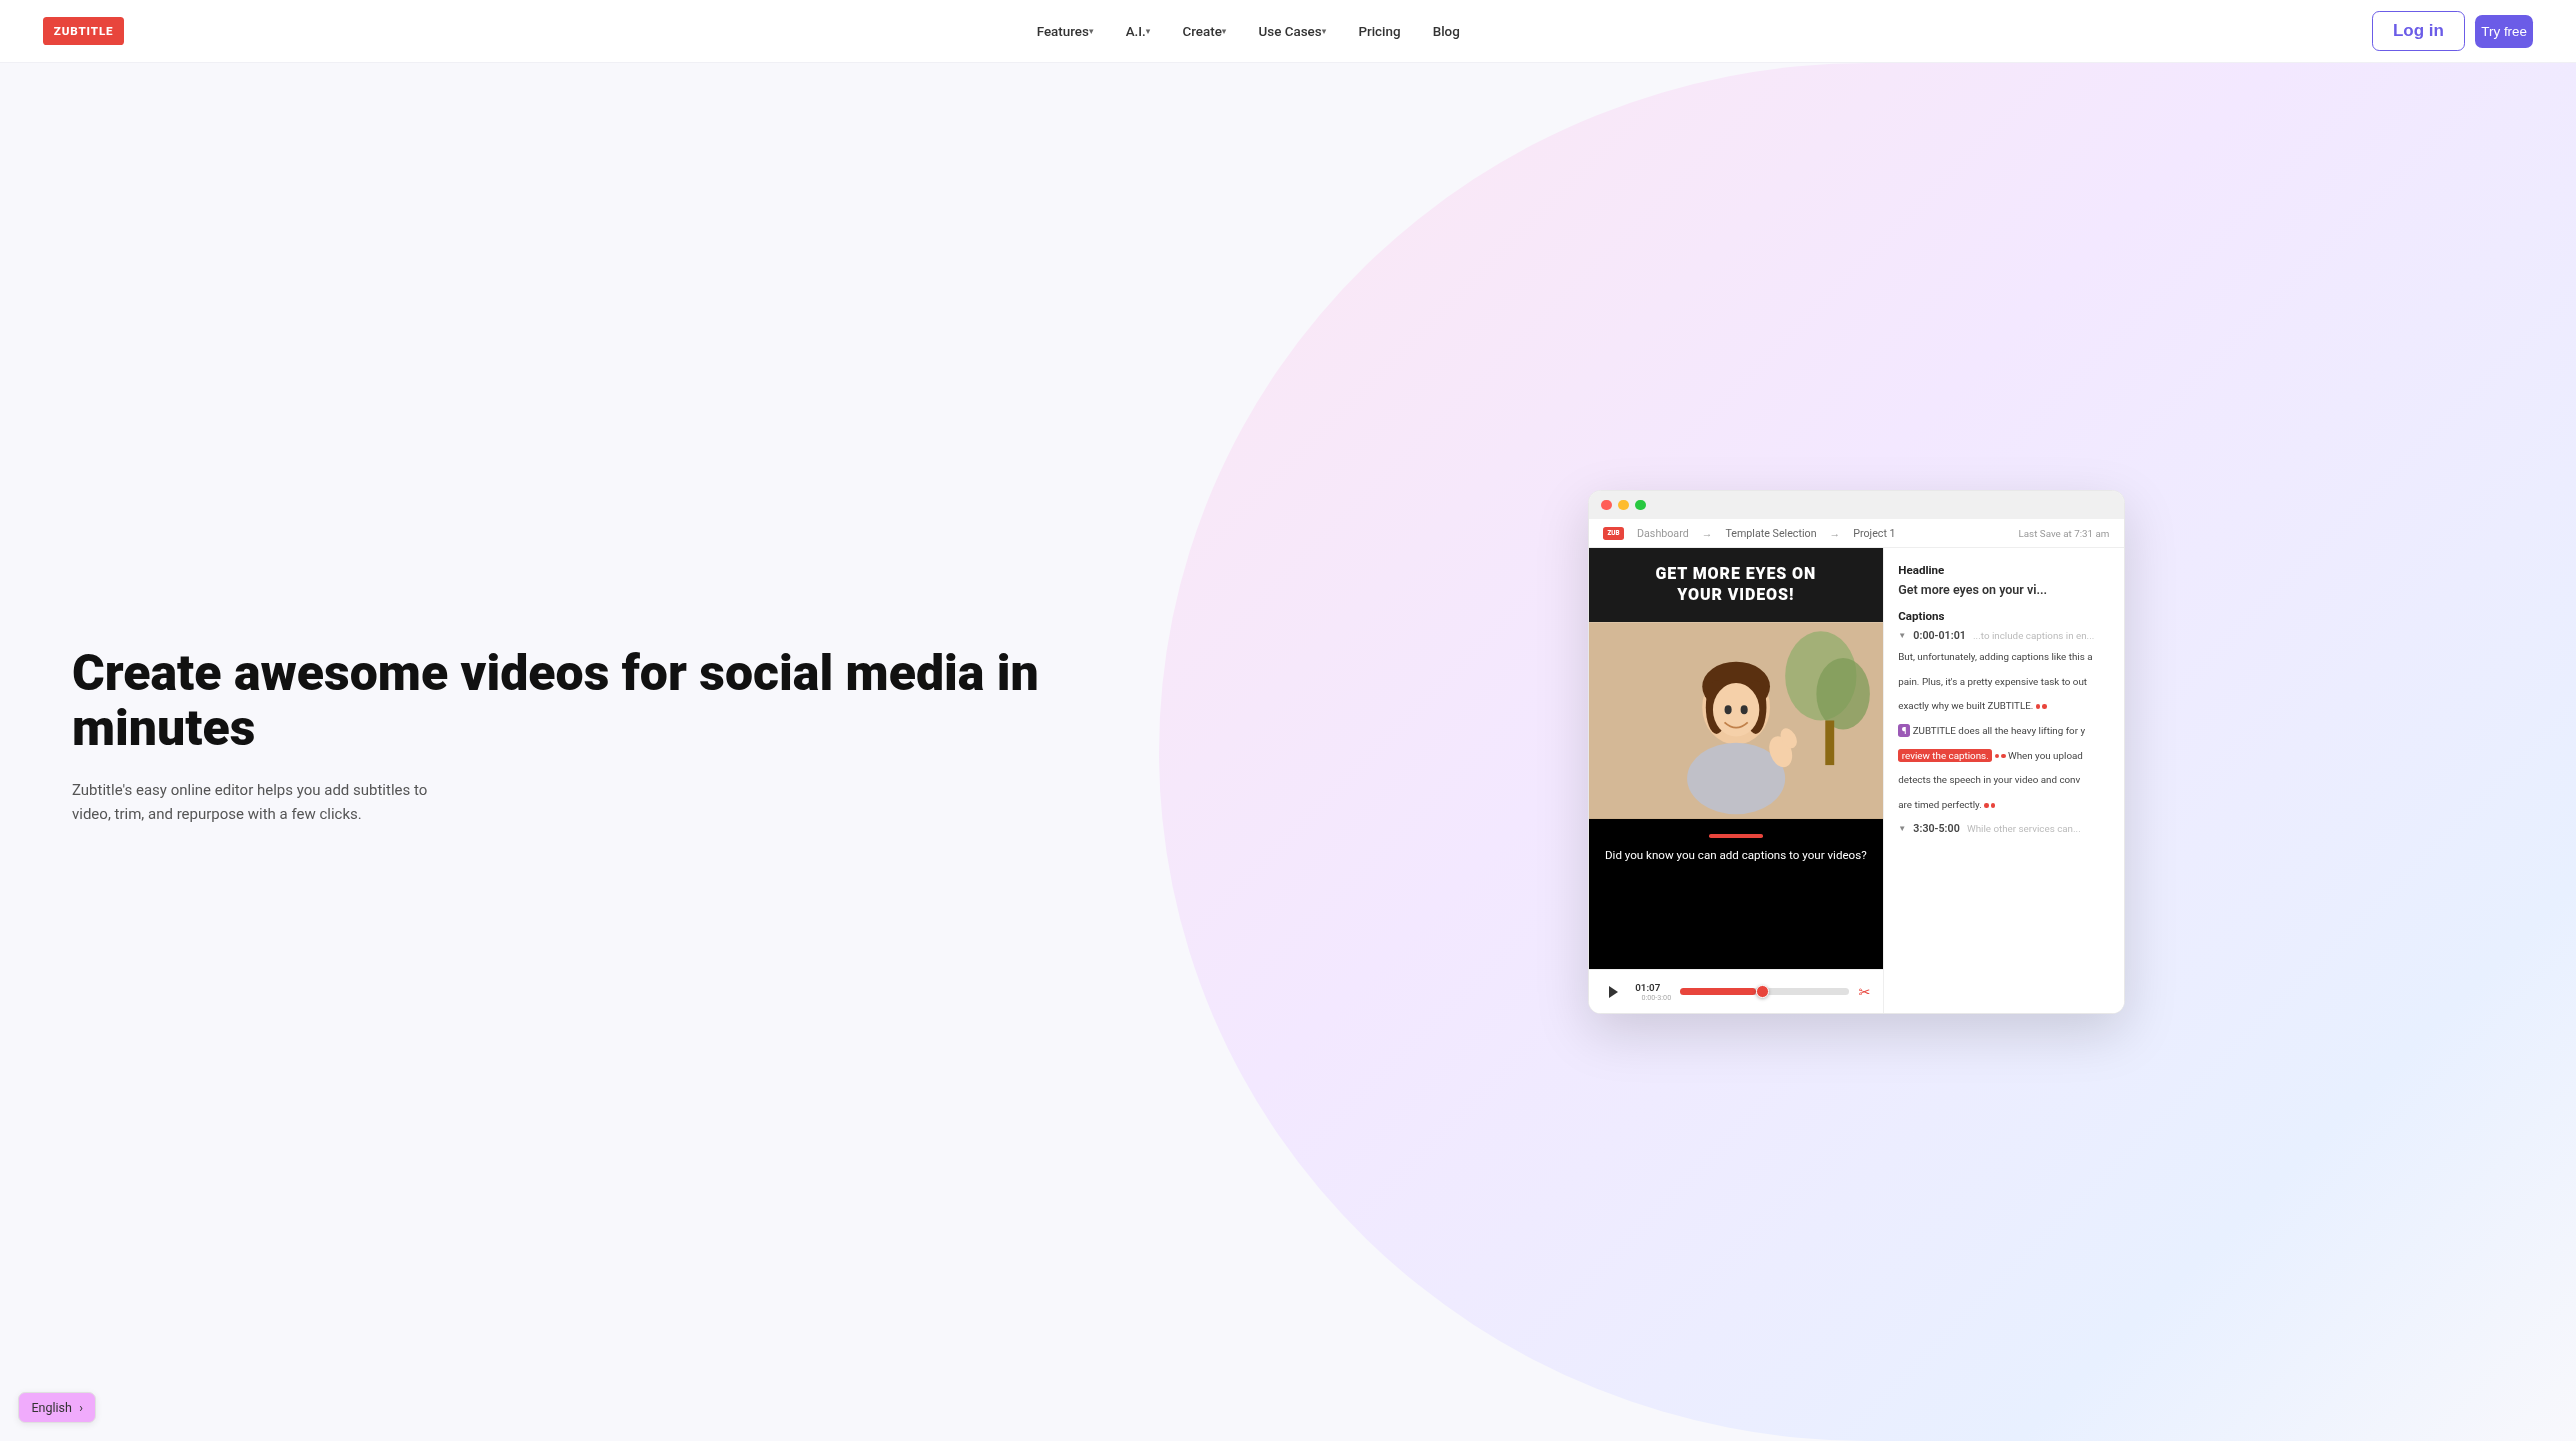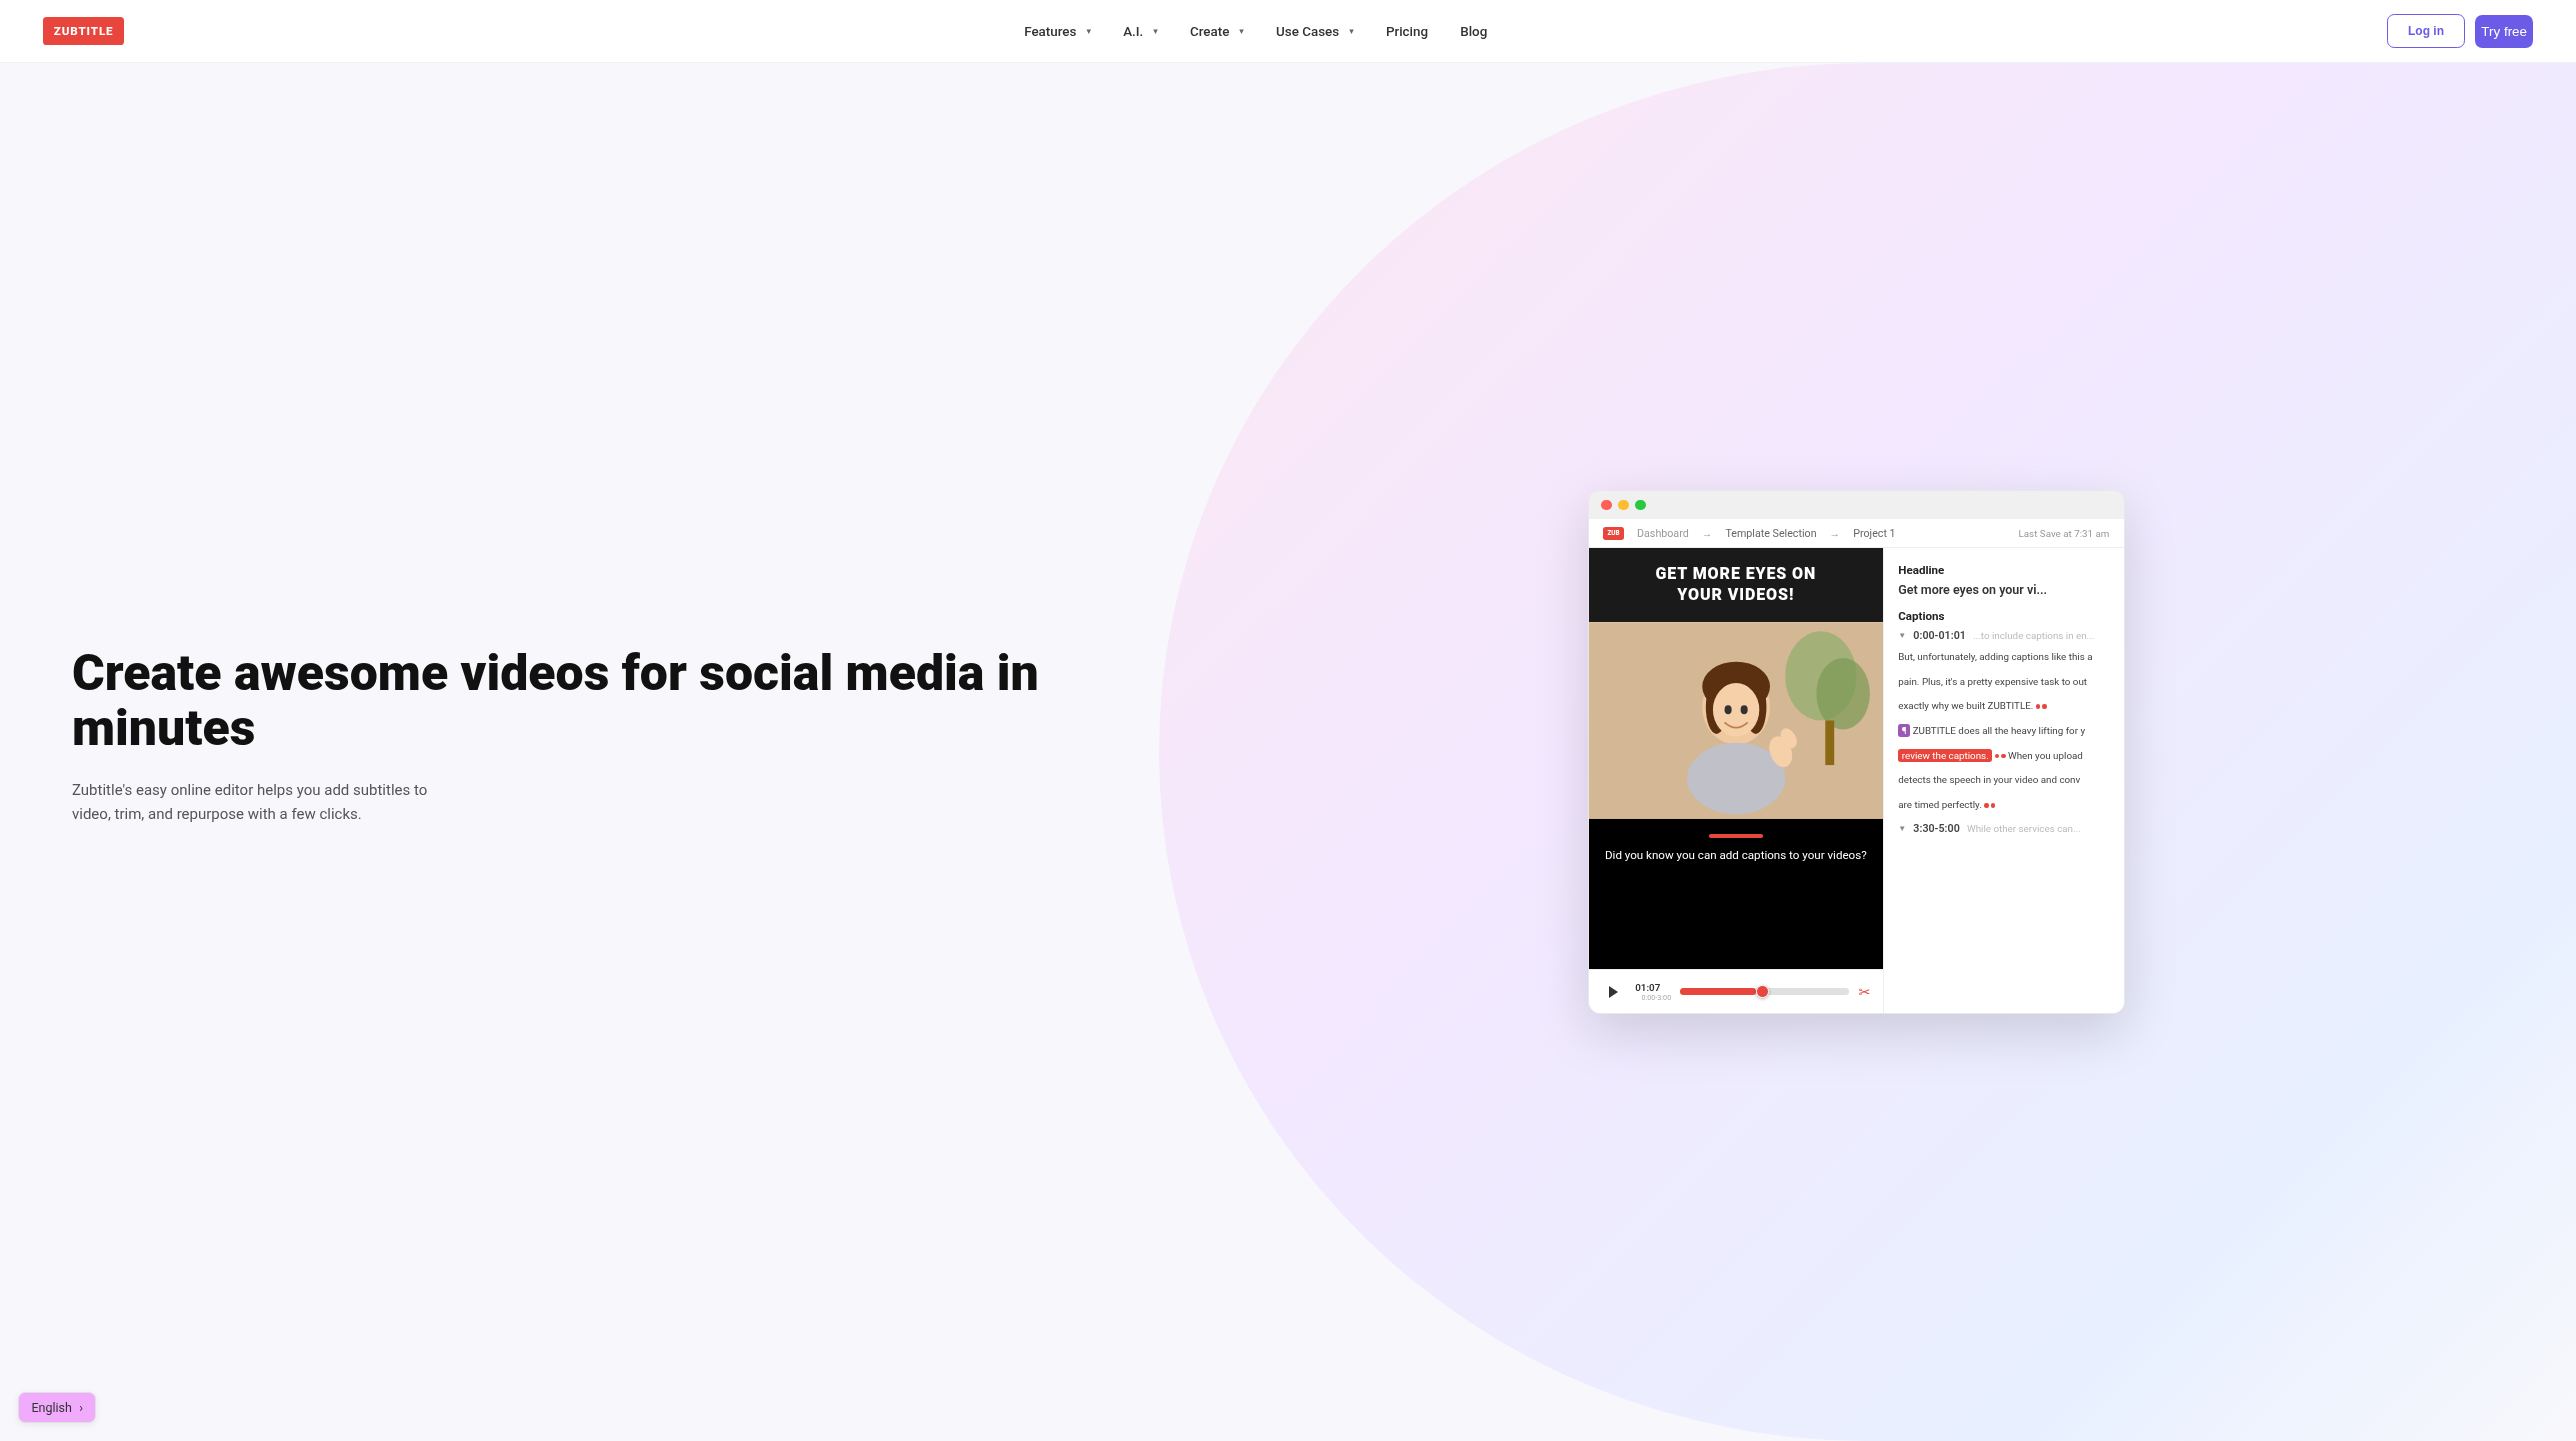--- a/index.html
+++ b/index.html
@@ -37,21 +37,21 @@
       border-radius: 3.6px;
     }
     .nav-links {
       display: flex;
       align-items: center;
       gap: 7.2px;
     }
     .nav-item {
       display: flex;
       align-items: center;
-      gap: 10px;
+      gap: 0;
       padding: 7.2px 12.5px;
       font-size: 13.4px;
       color: #333;
       cursor: pointer;
       border-radius: 5.4px;
       font-weight: 500;
     }
     .nav-chevron {
       font-size: 9px;
       color: #666;
@@ -60,21 +60,21 @@
       display: flex;
       align-items: center;
       gap: 10.7px;
     }
     .btn-login {
       padding: 9px 19.7px;
       border: 1.3px solid #6b5ce7;
       color: #6b5ce7;
       background: transparent;
       border-radius: 7.2px;
-      font-size: 12px;
+      font-size: 17px;
       font-weight: 600;
       cursor: pointer;
     }
     .btn-try-free {
       padding: 9px 6px;
       background: #6b5ce7;
       color: #fff;
       border: none;
       border-radius: 7.2px;
       font-size: 13.4px;

